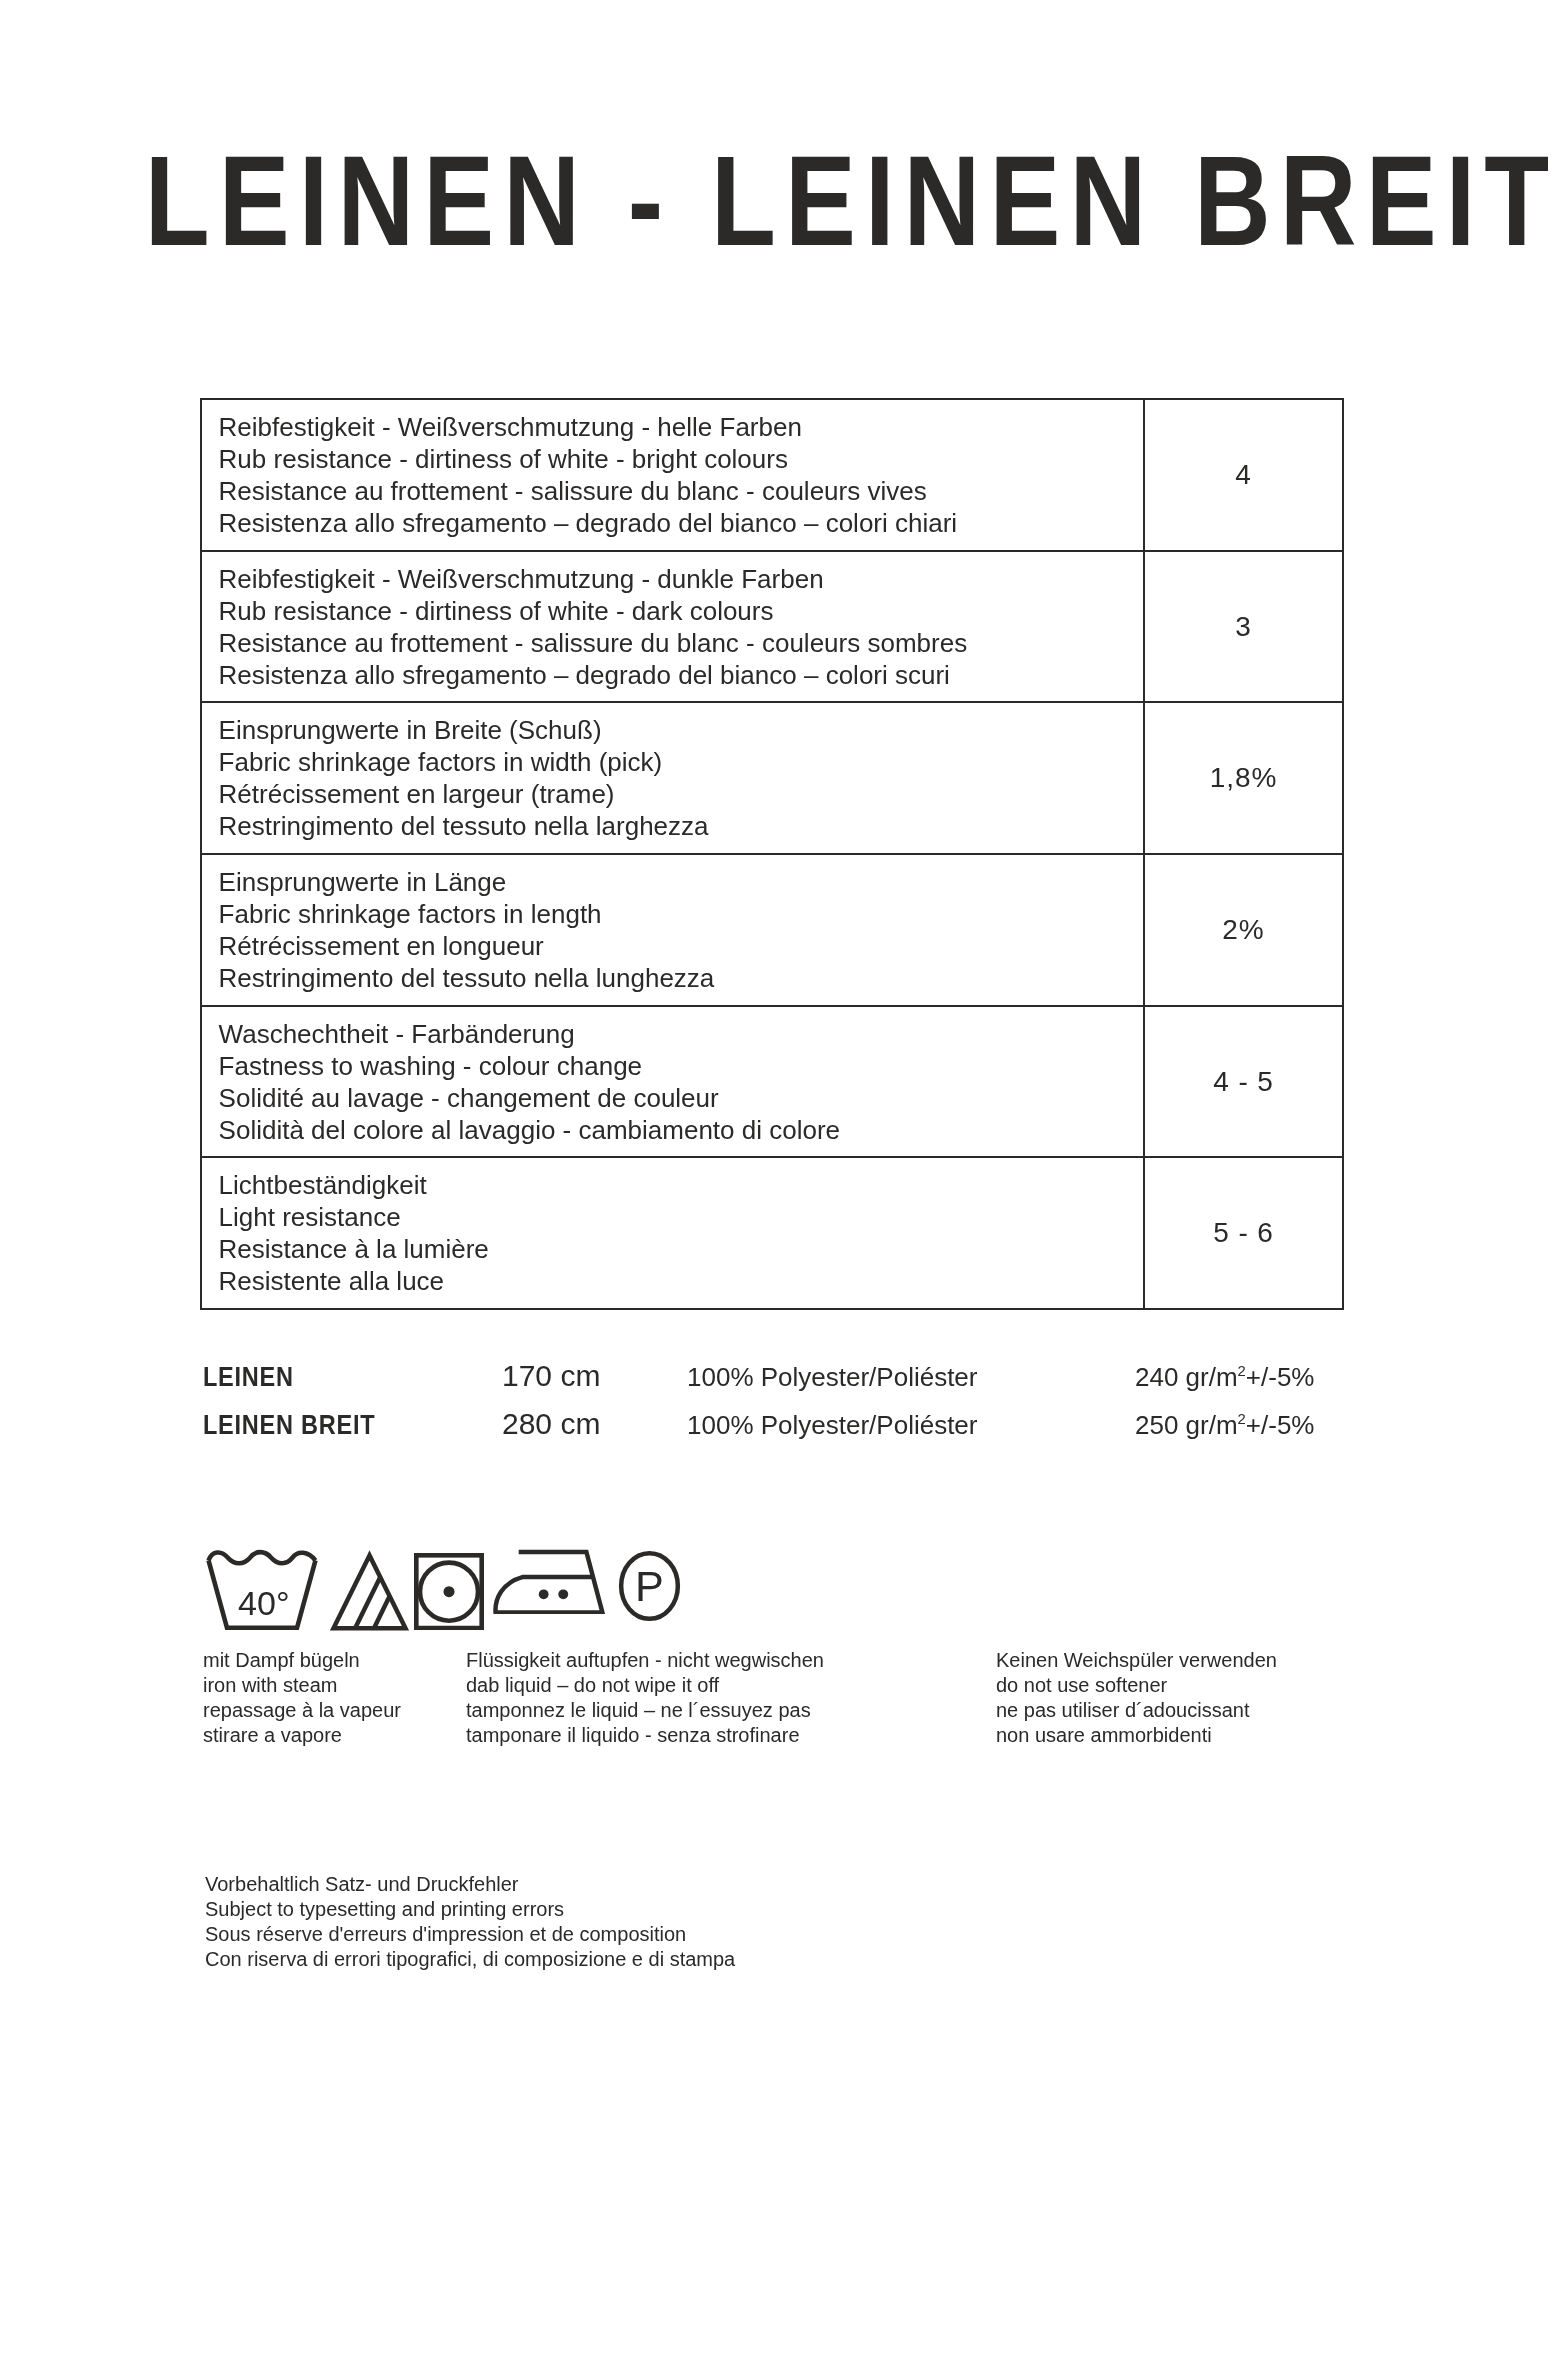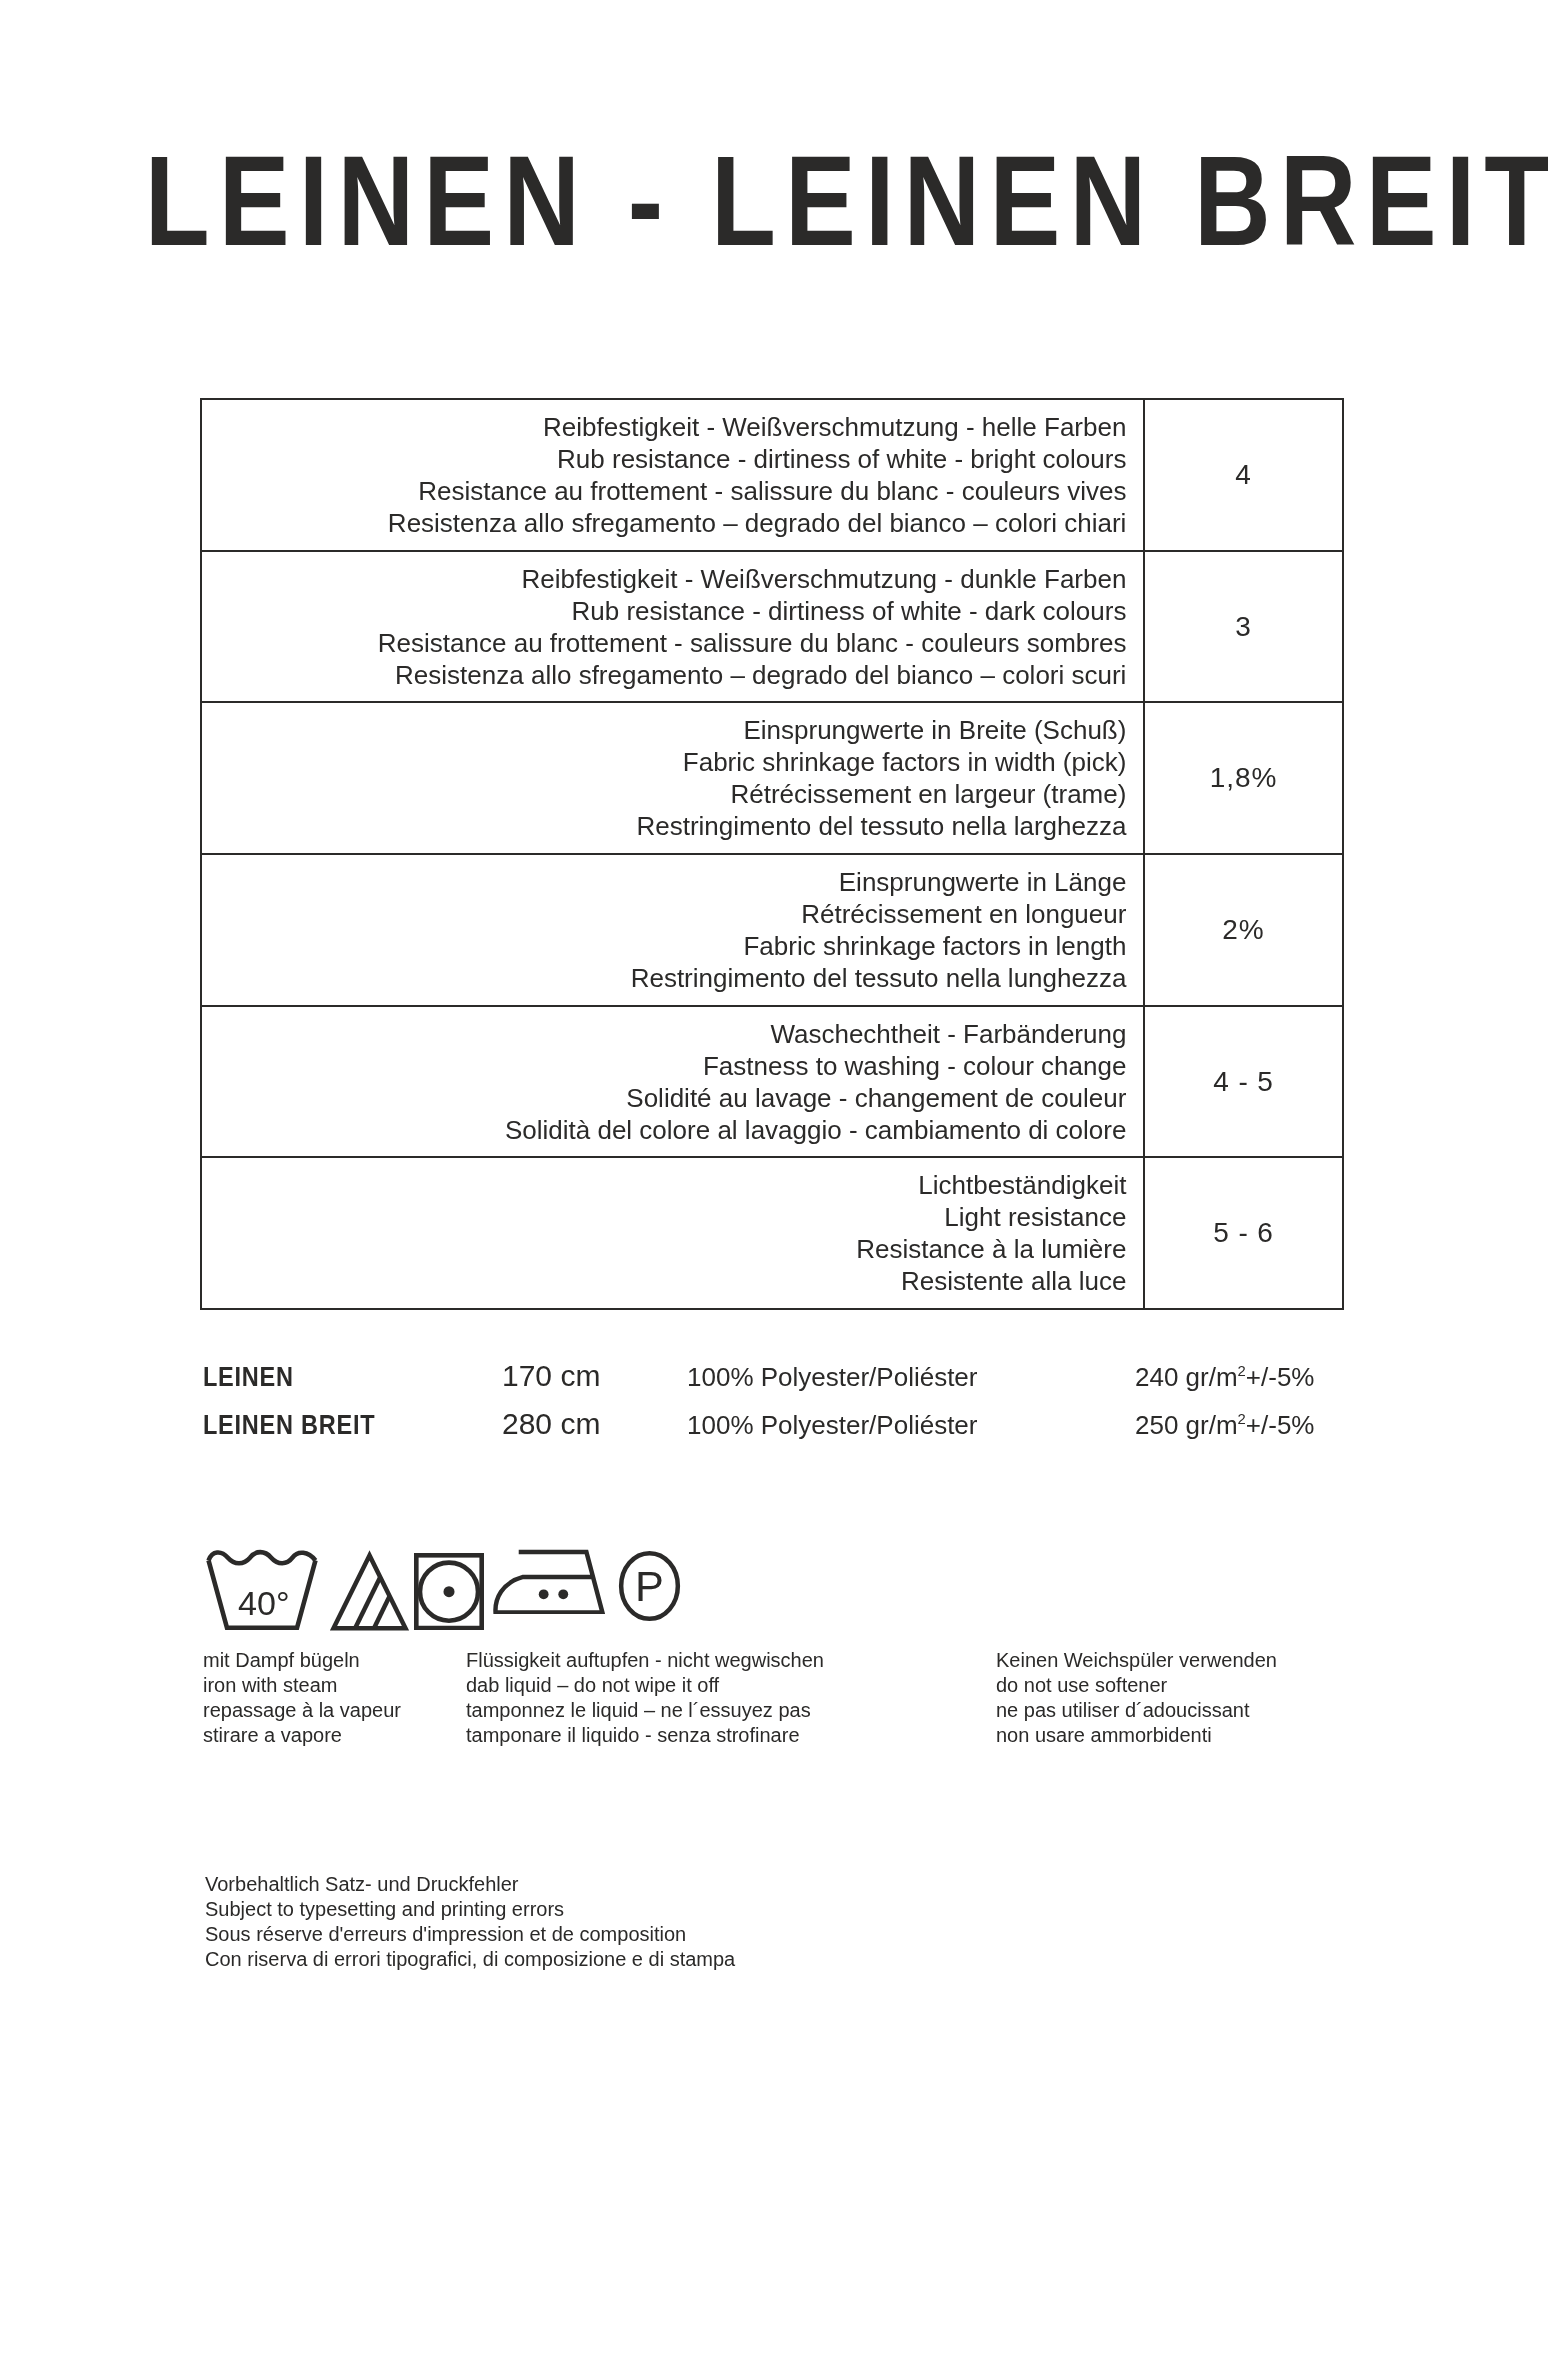--- a/index.html
+++ b/index.html
@@ -25,21 +25,21 @@
     width:1144px;height:912px;
     border:2.8px solid currentColor;box-sizing:border-box;
     display:flex;flex-direction:column;
   }
   .props-row{flex:1;display:flex;border-bottom:2.8px solid currentColor;min-height:0;}
   .props-row:last-child{border-bottom:none;}
   .props-cell-text{
     flex:1;padding:5.5px 16.6px;box-sizing:border-box;
     display:flex;flex-direction:column;justify-content:center;
   }
-  .props-line{font-size:26px;line-height:32px;white-space:nowrap;text-align:right;}
+  .props-line{font-size:26px;line-height:32px;white-space:nowrap;}
   .props-cell-value{
     width:199px;flex:none;border-left:2.8px solid currentColor;box-sizing:border-box;
     display:flex;align-items:center;justify-content:center;
     font-size:28px;letter-spacing:0.9px;
   }
   
   .specs{position:absolute;left:203px;top:1347px;width:1154px;}
   .specs-row{display:flex;align-items:baseline;height:48px;line-height:48px;}
   .specs-name{width:299px;flex:none;font-size:28px;font-weight:bold;}
   .specs-name .condense{display:inline-block;transform:scaleX(0.84);transform-origin:left bottom;letter-spacing:0.9px;white-space:nowrap;}
@@ -109,22 +109,22 @@
         <div class="props-line">Fabric shrinkage factors in width (pick)</div>
         <div class="props-line">Rétrécissement en largeur (trame)</div>
         <div class="props-line">Restringimento del tessuto nella larghezza</div>
       </div>
       <div class="props-cell-value">1,8%</div>
     </div>
 
     <div class="props-row">
       <div class="props-cell-text">
         <div class="props-line">Einsprungwerte in Länge</div>
+        <div class="props-line">Fabric shrinkage factors in length</div>
         <div class="props-line">Rétrécissement en longueur</div>
-        <div class="props-line">Fabric shrinkage factors in length</div>
         <div class="props-line">Restringimento del tessuto nella lunghezza</div>
       </div>
       <div class="props-cell-value">2%</div>
     </div>
 
     <div class="props-row">
       <div class="props-cell-text">
         <div class="props-line">Waschechtheit - Farbänderung</div>
         <div class="props-line">Fastness to washing - colour change</div>
         <div class="props-line">Solidité au lavage - changement de couleur</div>

